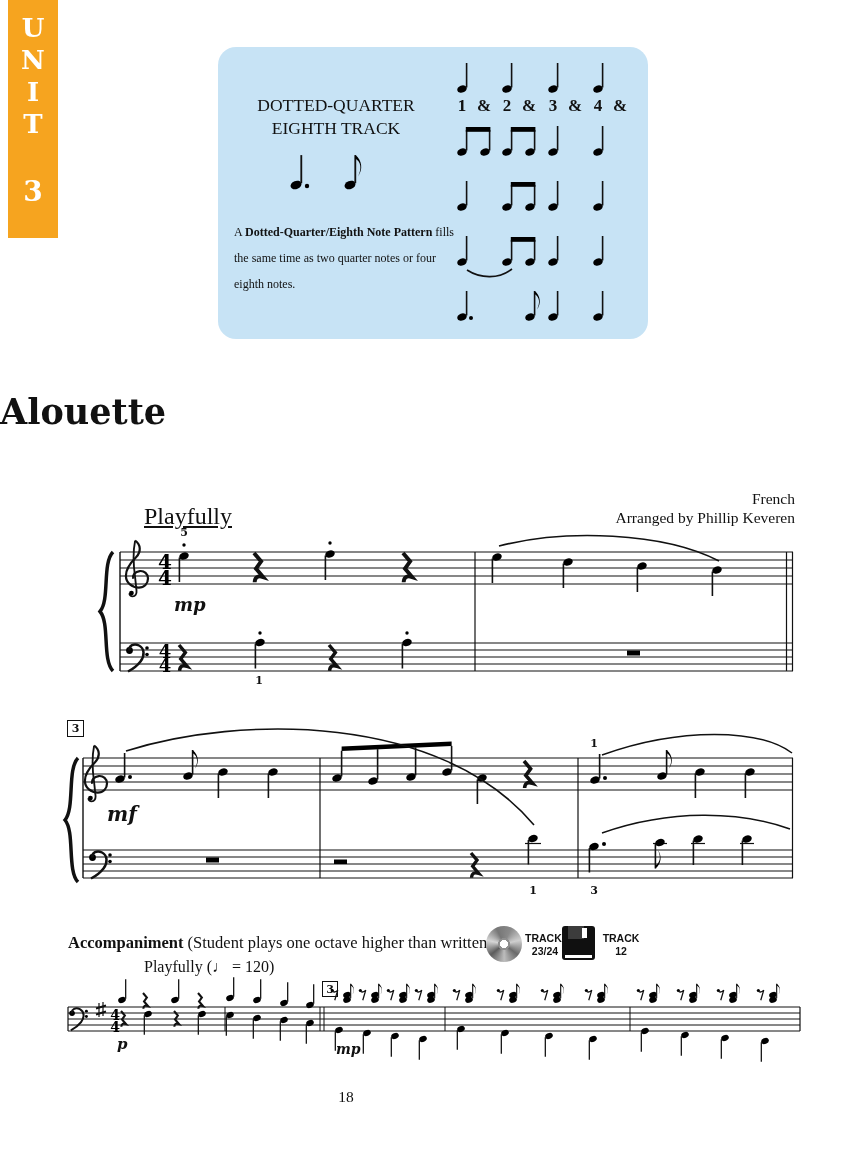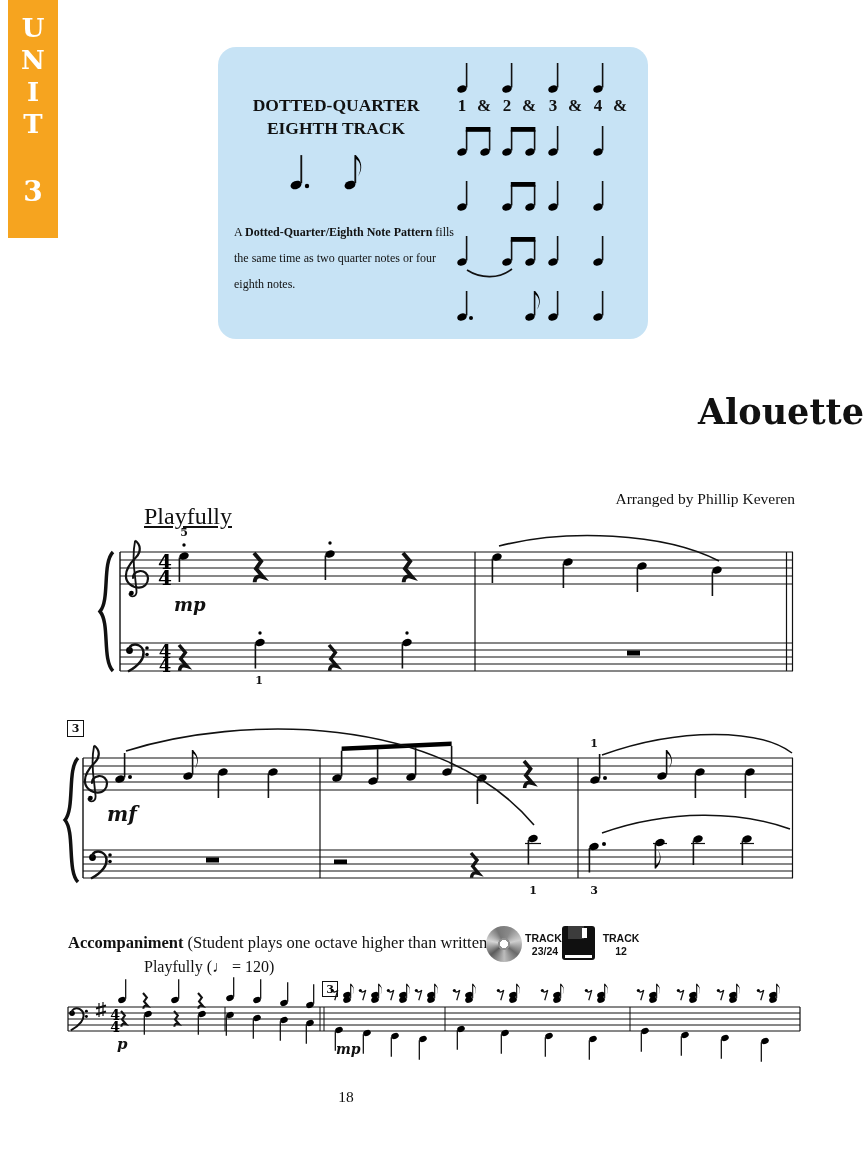--- a/index.html
+++ b/index.html
@@ -9,26 +9,26 @@
 
   
   .unit-tab{position:absolute;left:8px;top:0;width:50px;height:238px;background:#F6A41F;
             display:flex;flex-direction:column;align-items:center;padding-top:12px;box-sizing:border-box;}
   .unit-tab span{font-family:"DejaVu Serif",serif;font-weight:bold;color:#fff;font-size:26px;line-height:32px;}
   .unit-tab .unit-num{margin-top:36px;font-size:28px;}
 
   
   .info-box{position:absolute;left:218px;top:47px;width:430px;height:292px;background:#C7E3F5;border-radius:18px;}
   .info-heading{position:absolute;left:236px;top:94px;width:200px;text-align:center;
-                font-weight:bold;font-size:17.5px;line-height:23px;}
+                font-weight:normal;font-size:17.5px;line-height:23px;}
   .info-body{position:absolute;left:234px;top:207px;width:222px;font-size:12px;line-height:26px;}
   .counting span{position:absolute;top:96px;transform:translateX(-50%);font-weight:bold;font-size:17px;}
 
   
-  .title{position:absolute;left:0;top:391px;width:864px;text-align:right;
+  .title{position:absolute;left:0;top:391px;width:864px;text-align:left;
          font-family:"DejaVu Serif",serif;font-weight:bold;font-size:35px;}
   .credits{position:absolute;left:495px;top:489px;width:300px;text-align:right;font-size:15.5px;line-height:19px;}
 
   .tempo1{position:absolute;left:144px;top:503px;font-size:24px;text-decoration:underline;}
   .acc-tempo{position:absolute;left:100px;top:958px;font-size:16px;margin-left:44px;}
 
   .dyn{position:absolute;font-family:"DejaVu Serif",serif;font-weight:bold;font-style:italic;}
   .fing{position:absolute;transform:translateX(-50%);font-weight:bold;font-size:11px;font-family:"DejaVu Serif",serif;}
   .rehearsal{position:absolute;width:15px;height:15px;border:1.3px solid #111;background:#fff;
              display:flex;align-items:center;justify-content:center;
@@ -188,20 +188,21 @@
     <span style="left:507px">2</span>
     <span style="left:529px">&amp;</span>
     <span style="left:553px">3</span>
     <span style="left:575px">&amp;</span>
     <span style="left:598px">4</span>
     <span style="left:620px">&amp;</span>
   </div>
 
   <div class="title">Alouette</div>
   <div class="credits">
+    <div>French</div>
     <div>Arranged by Phillip Keveren</div>
   </div>
 
   <div class="tempo1">Playfully</div>
 
   <svg class="abs" style="left:55px;top:525px;" width="745" height="175">
     <path d="M58,27 C47,38 55,75 45,86.5 C55,98 47,135 58,146" fill="none" stroke="#111" stroke-width="3.5"></path>
     <line x1="65" y1="27" x2="65" y2="146" stroke="#111" stroke-width="1.4"></line>
     <g stroke="#111" stroke-width="1.1">
       <line x1="65" y1="27" x2="738" y2="27"></line>

